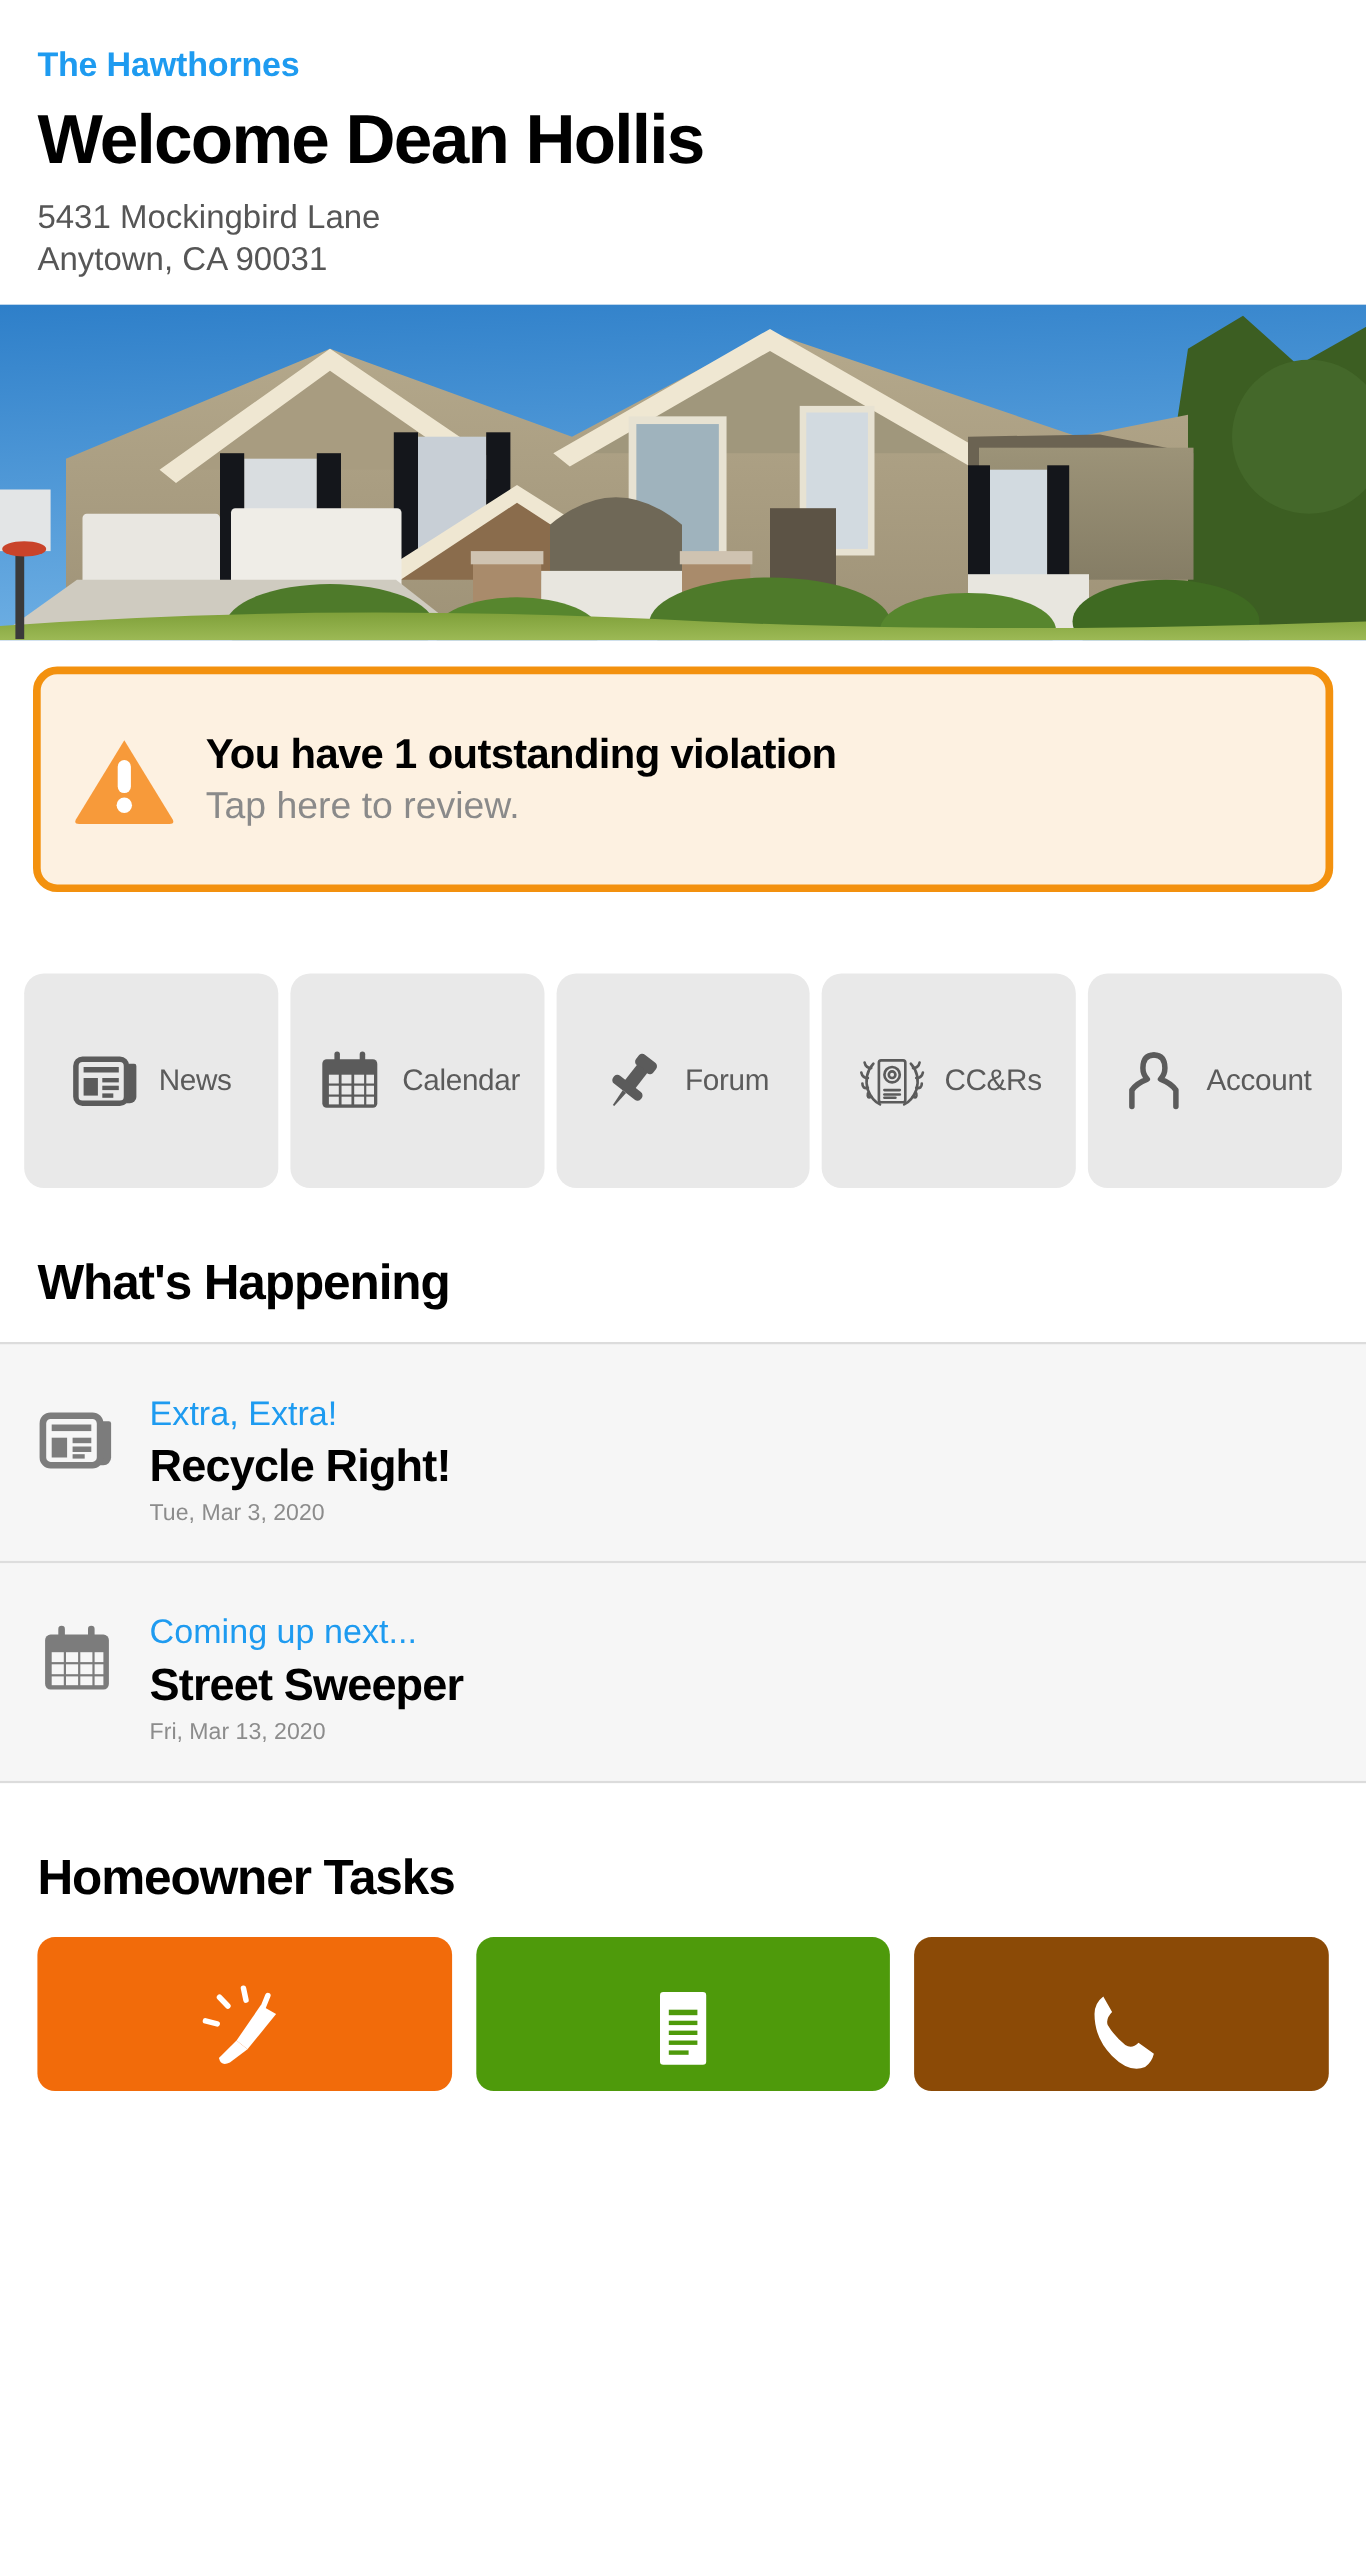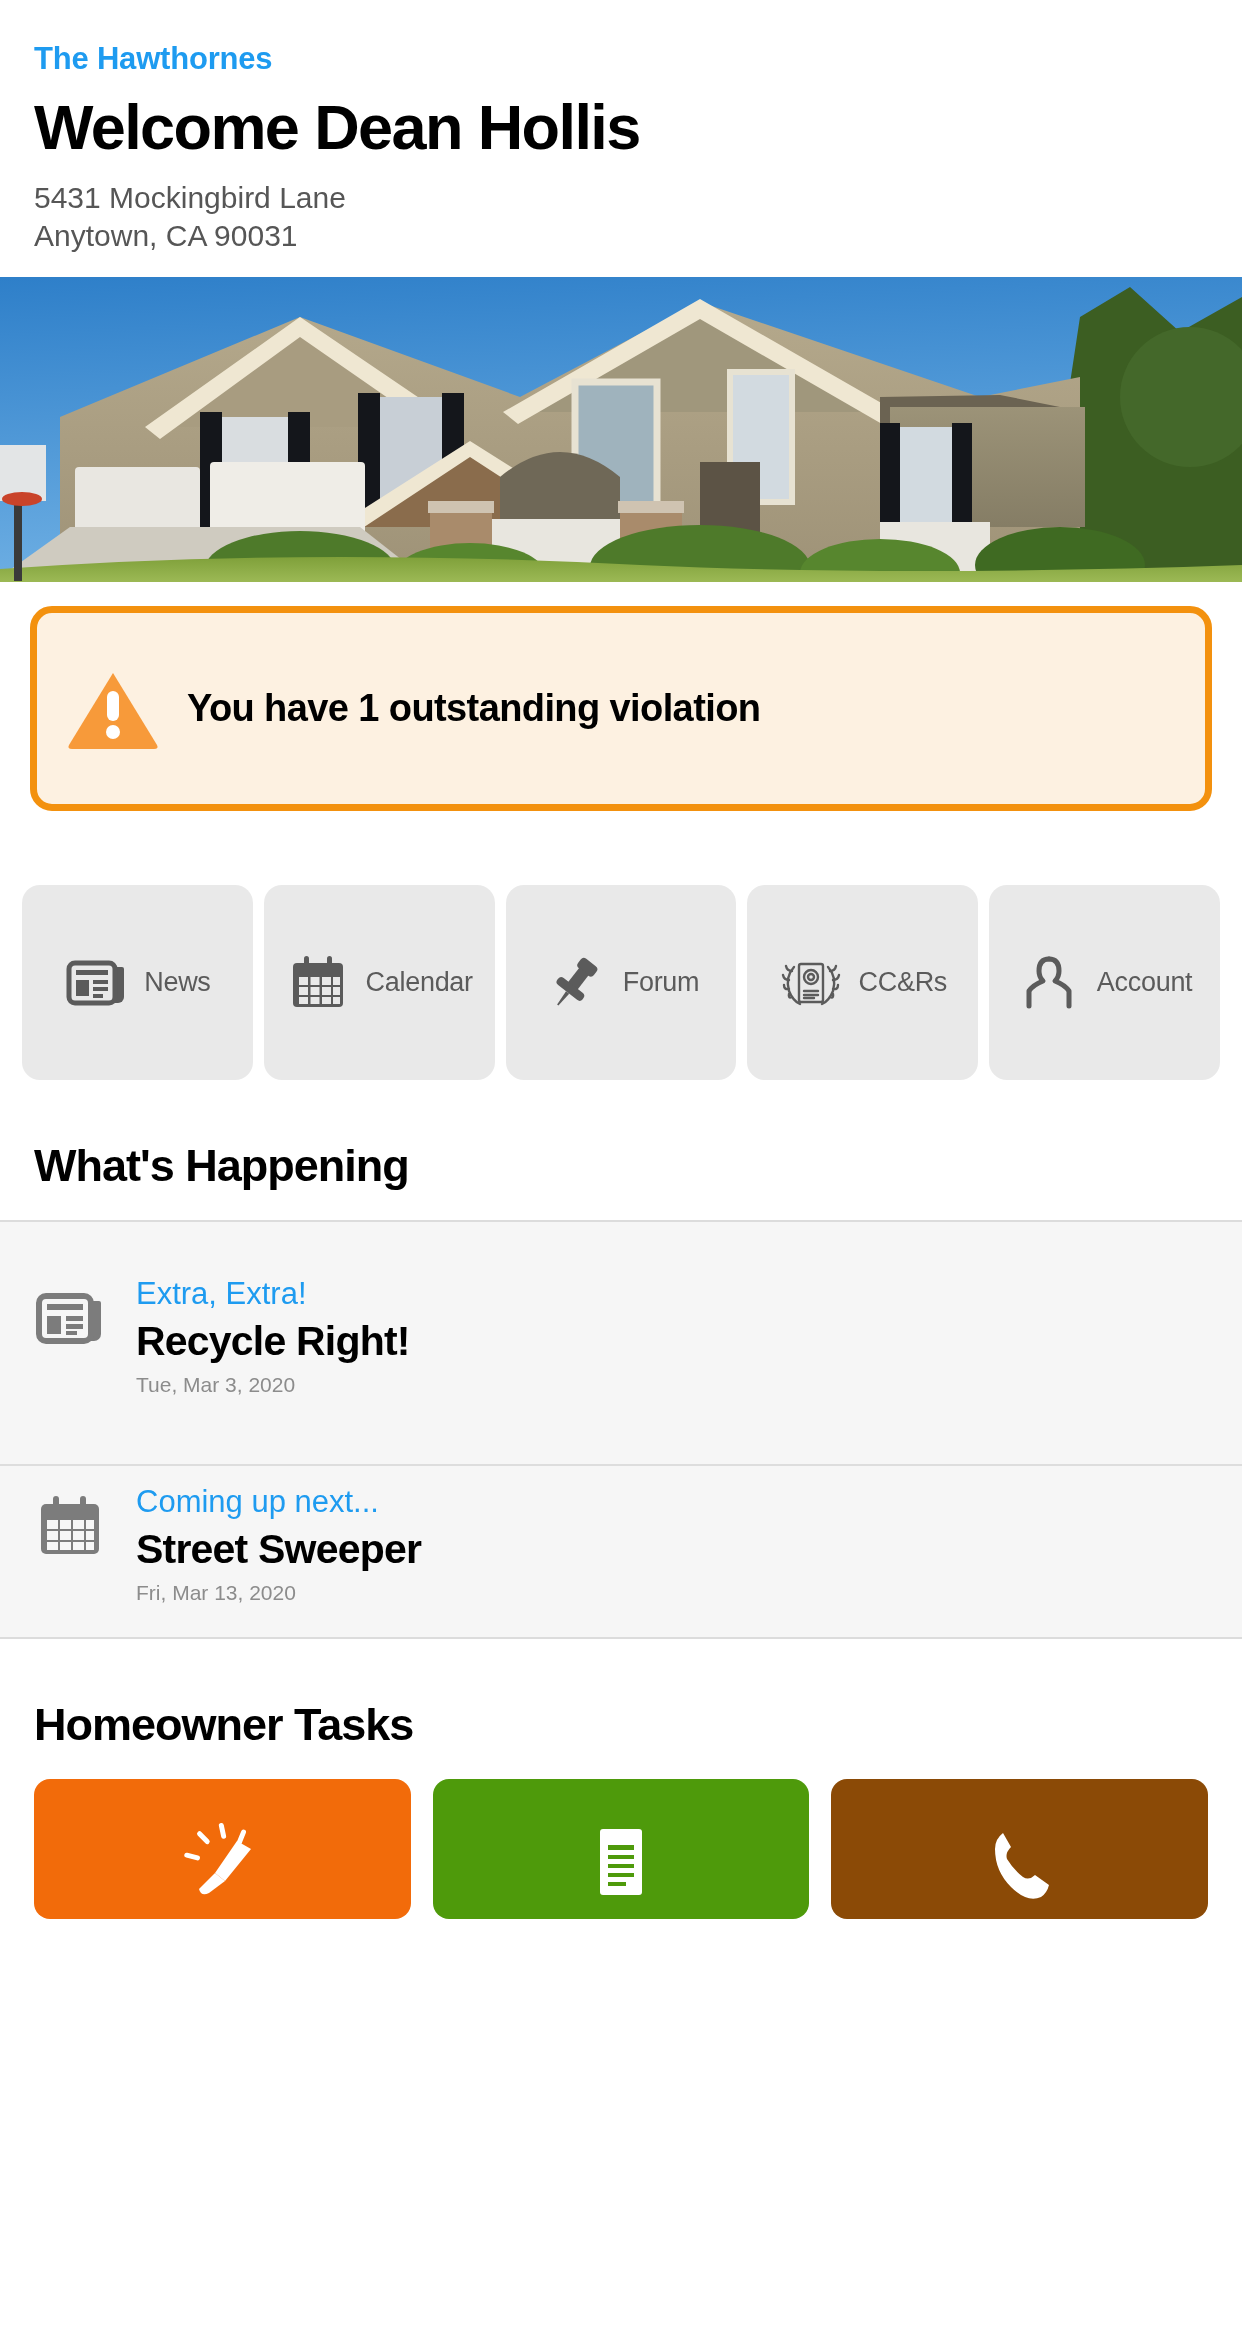--- a/index.html
+++ b/index.html
@@ -117,23 +117,22 @@
 
   
   .happening-panel {
     background: #F6F6F6;
     border-top: 2px solid #DCDCDC;
     border-bottom: 2px solid #DCDCDC;
   }
   .happening-row {
     display: flex;
     align-items: flex-start;
-    padding: 17px 34px 30px 34px;
+    padding: 44px 34px 30px 34px;
     gap: 30px;
-    margin-top: 36px;
   }
   .happening-row + .happening-row { border-top: 2px solid #DDDDDD; }
   .row-icon { flex: 0 0 auto; width: 72px; height: 72px; margin-top: 8px; }
   .row-body { display: flex; flex-direction: column; }
   .row-kicker {
     color: #1E9BF0;
     font-size: 31px;
     font-weight: 400;
     line-height: 1.25;
   }
@@ -273,20 +272,21 @@
     <div class="violation">
       <span class="warn-icon">
         <svg viewBox="0 0 92 80">
           <path d="M46 4 L90 76 Q92 80 87 80 L5 80 Q0 80 2 76 Z" fill="#F79A3A"></path>
           <rect x="40" y="22" width="12" height="30" rx="6" fill="#FFFFFF"></rect>
           <circle cx="46" cy="63" r="7" fill="#FFFFFF"></circle>
         </svg>
       </span>
       <div class="violation-text">
         <div class="violation-title">You have 1 outstanding violation</div>
+        <div class="violation-sub">Tap here to review.</div>
       </div>
     </div>
   </div>
 
   <div class="tiles">
 
     <div class="tile">
       <span class="tile-icon">
         <svg viewBox="0 0 64 64">
           <path d="M49 16 h9 a2 2 0 0 1 2 2 v28 a6 6 0 0 1 -6 6 h-3 z" fill="#5B5B5B"></path>

